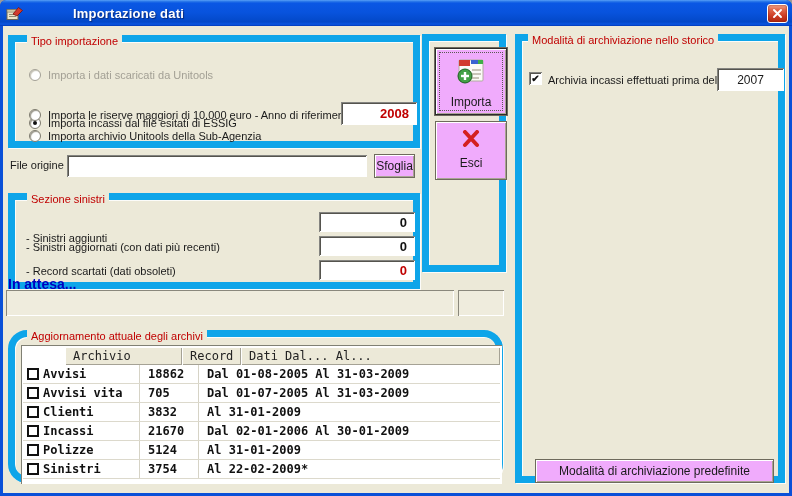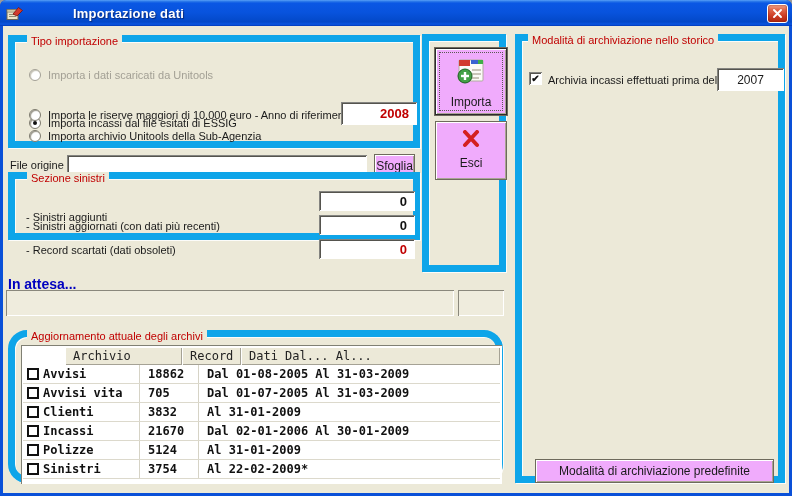--- a/index.html
+++ b/index.html
@@ -129,21 +129,21 @@
     </div>
 
     <span class="plain-label" style="left:7px;top:133px;">File origine</span>
     <div class="edit" style="left:64px;top:129px;width:300px;height:22px;padding-left:5px;">
       <span></span>
     </div>
     <div class="btn" style="left:371px;top:128px;width:41px;height:24px;">
       <span>Sfoglia</span>
     </div>
 
-    <div class="frame" style="left:5px;top:146px;width:412px;height:68px;">
+    <div class="frame" style="left:5px;top:167px;width:412px;height:96px;">
       <span class="frame-caption">Sezione sinistri</span>
 
       <span class="plain-label" style="left:11px;top:17px;margin-top:15px;">- Sinistri aggiunti</span>
       <div class="edit right" style="left:304px;top:12px;width:96px;height:20px;">
         <span class="val-bold t-black">0</span>
       </div>
 
       <span class="plain-label" style="left:11px;top:41px;">- Sinistri aggiornati (con dati più recenti)</span>
       <div class="edit right" style="left:304px;top:36px;width:96px;height:20px;">
         <span class="val-bold t-black">0</span>

